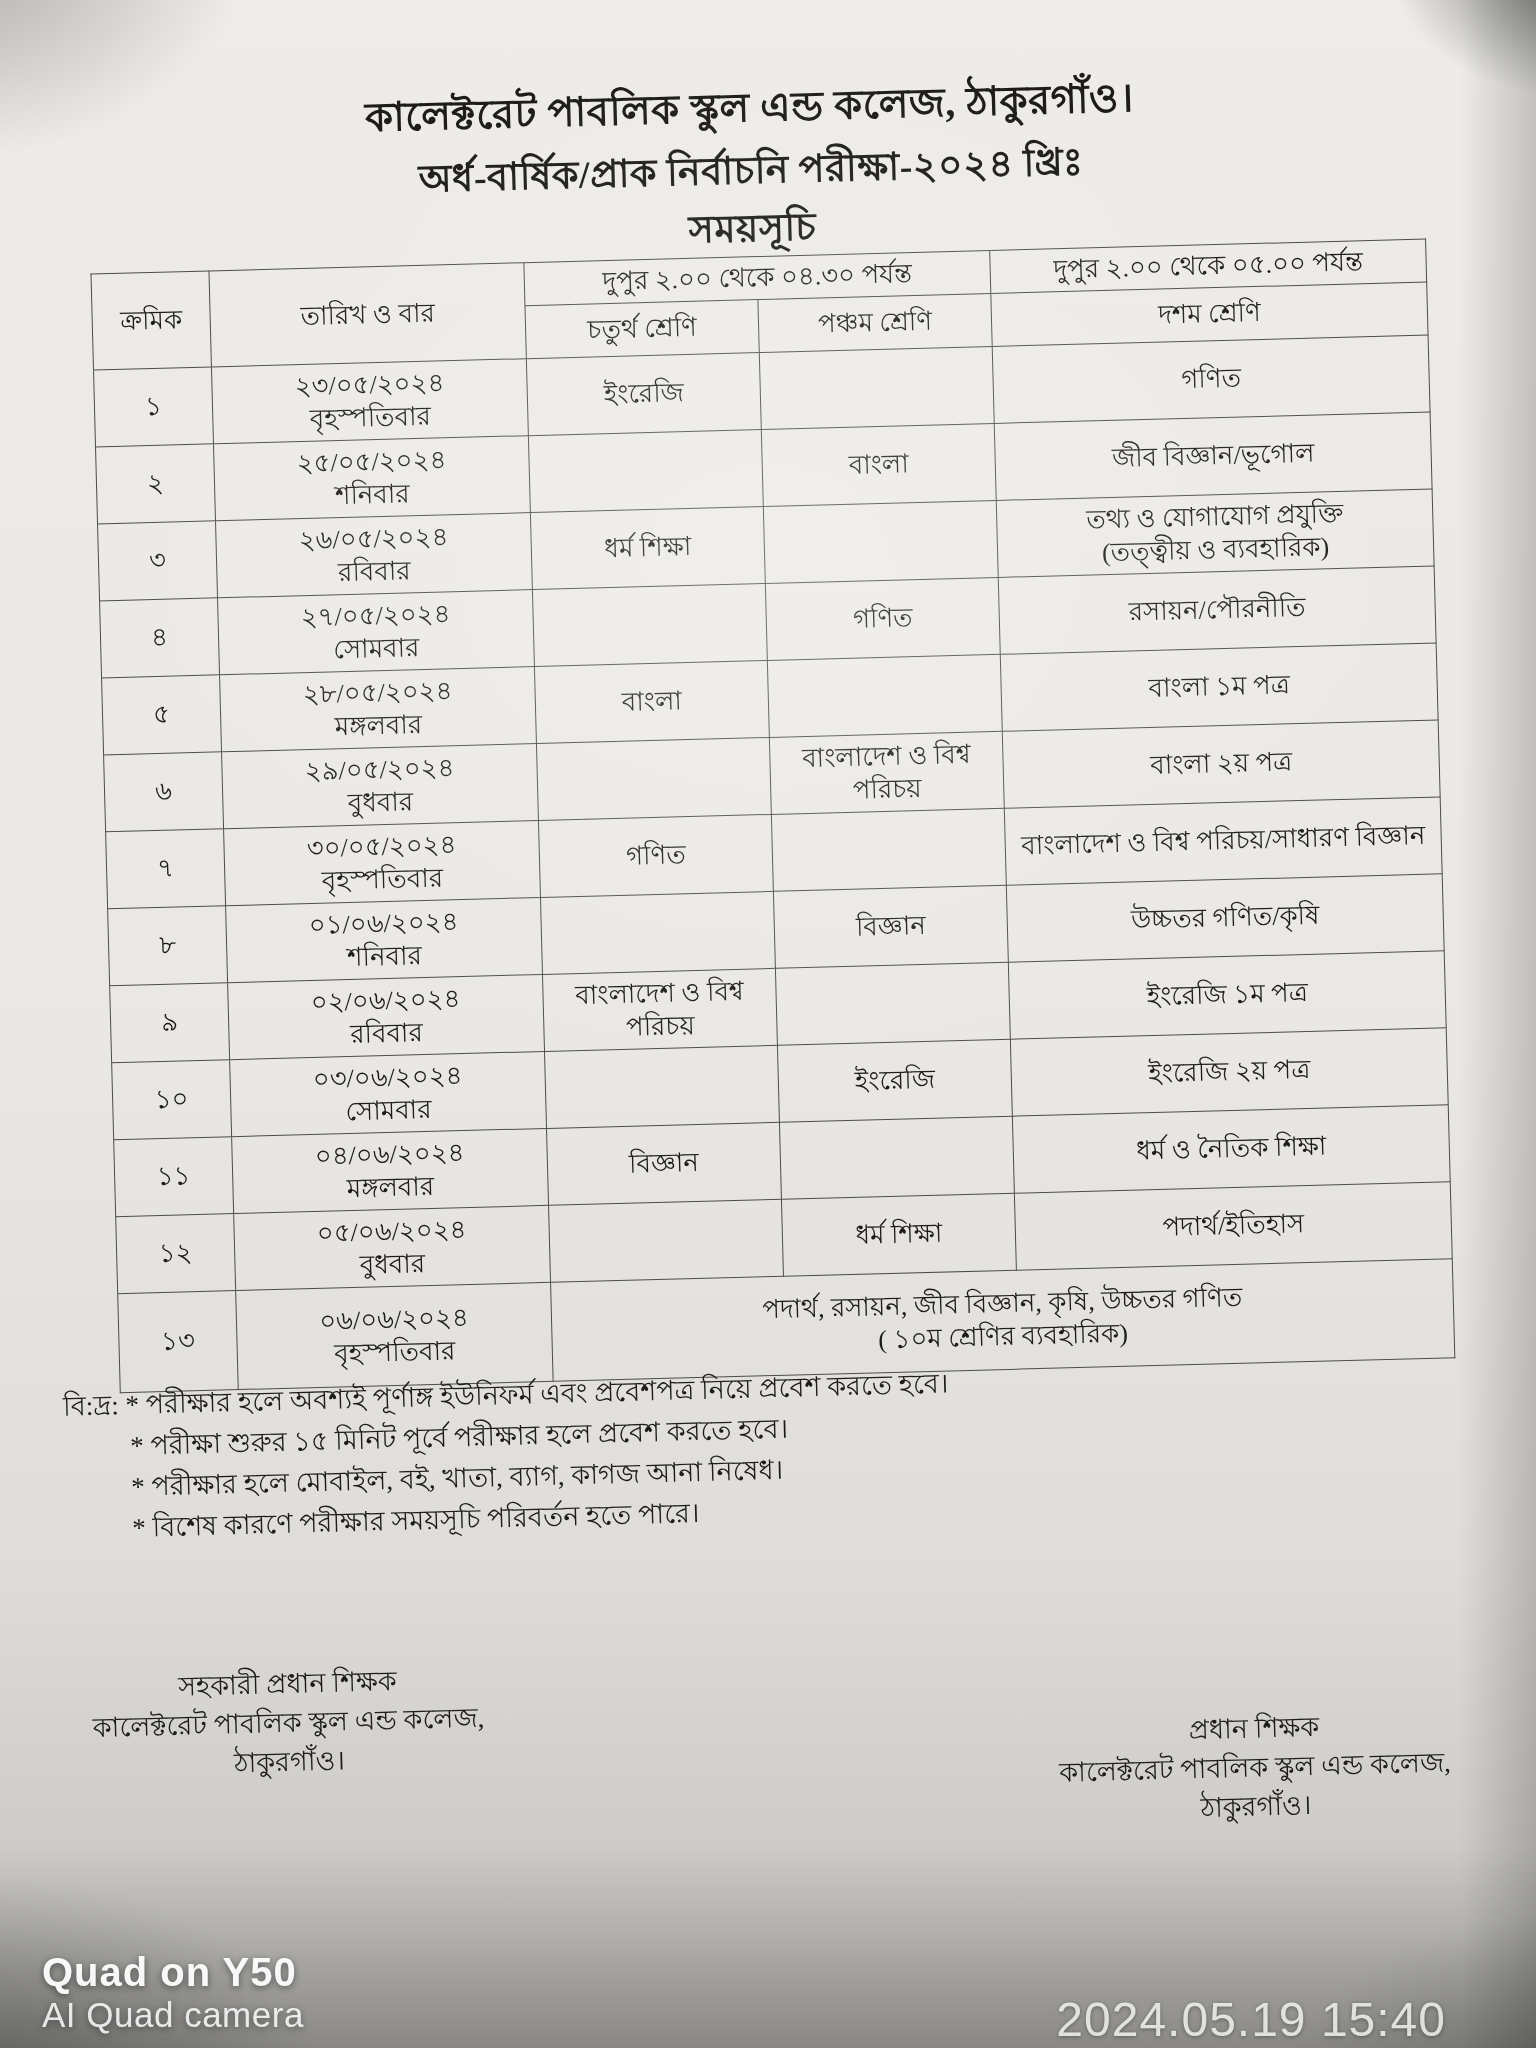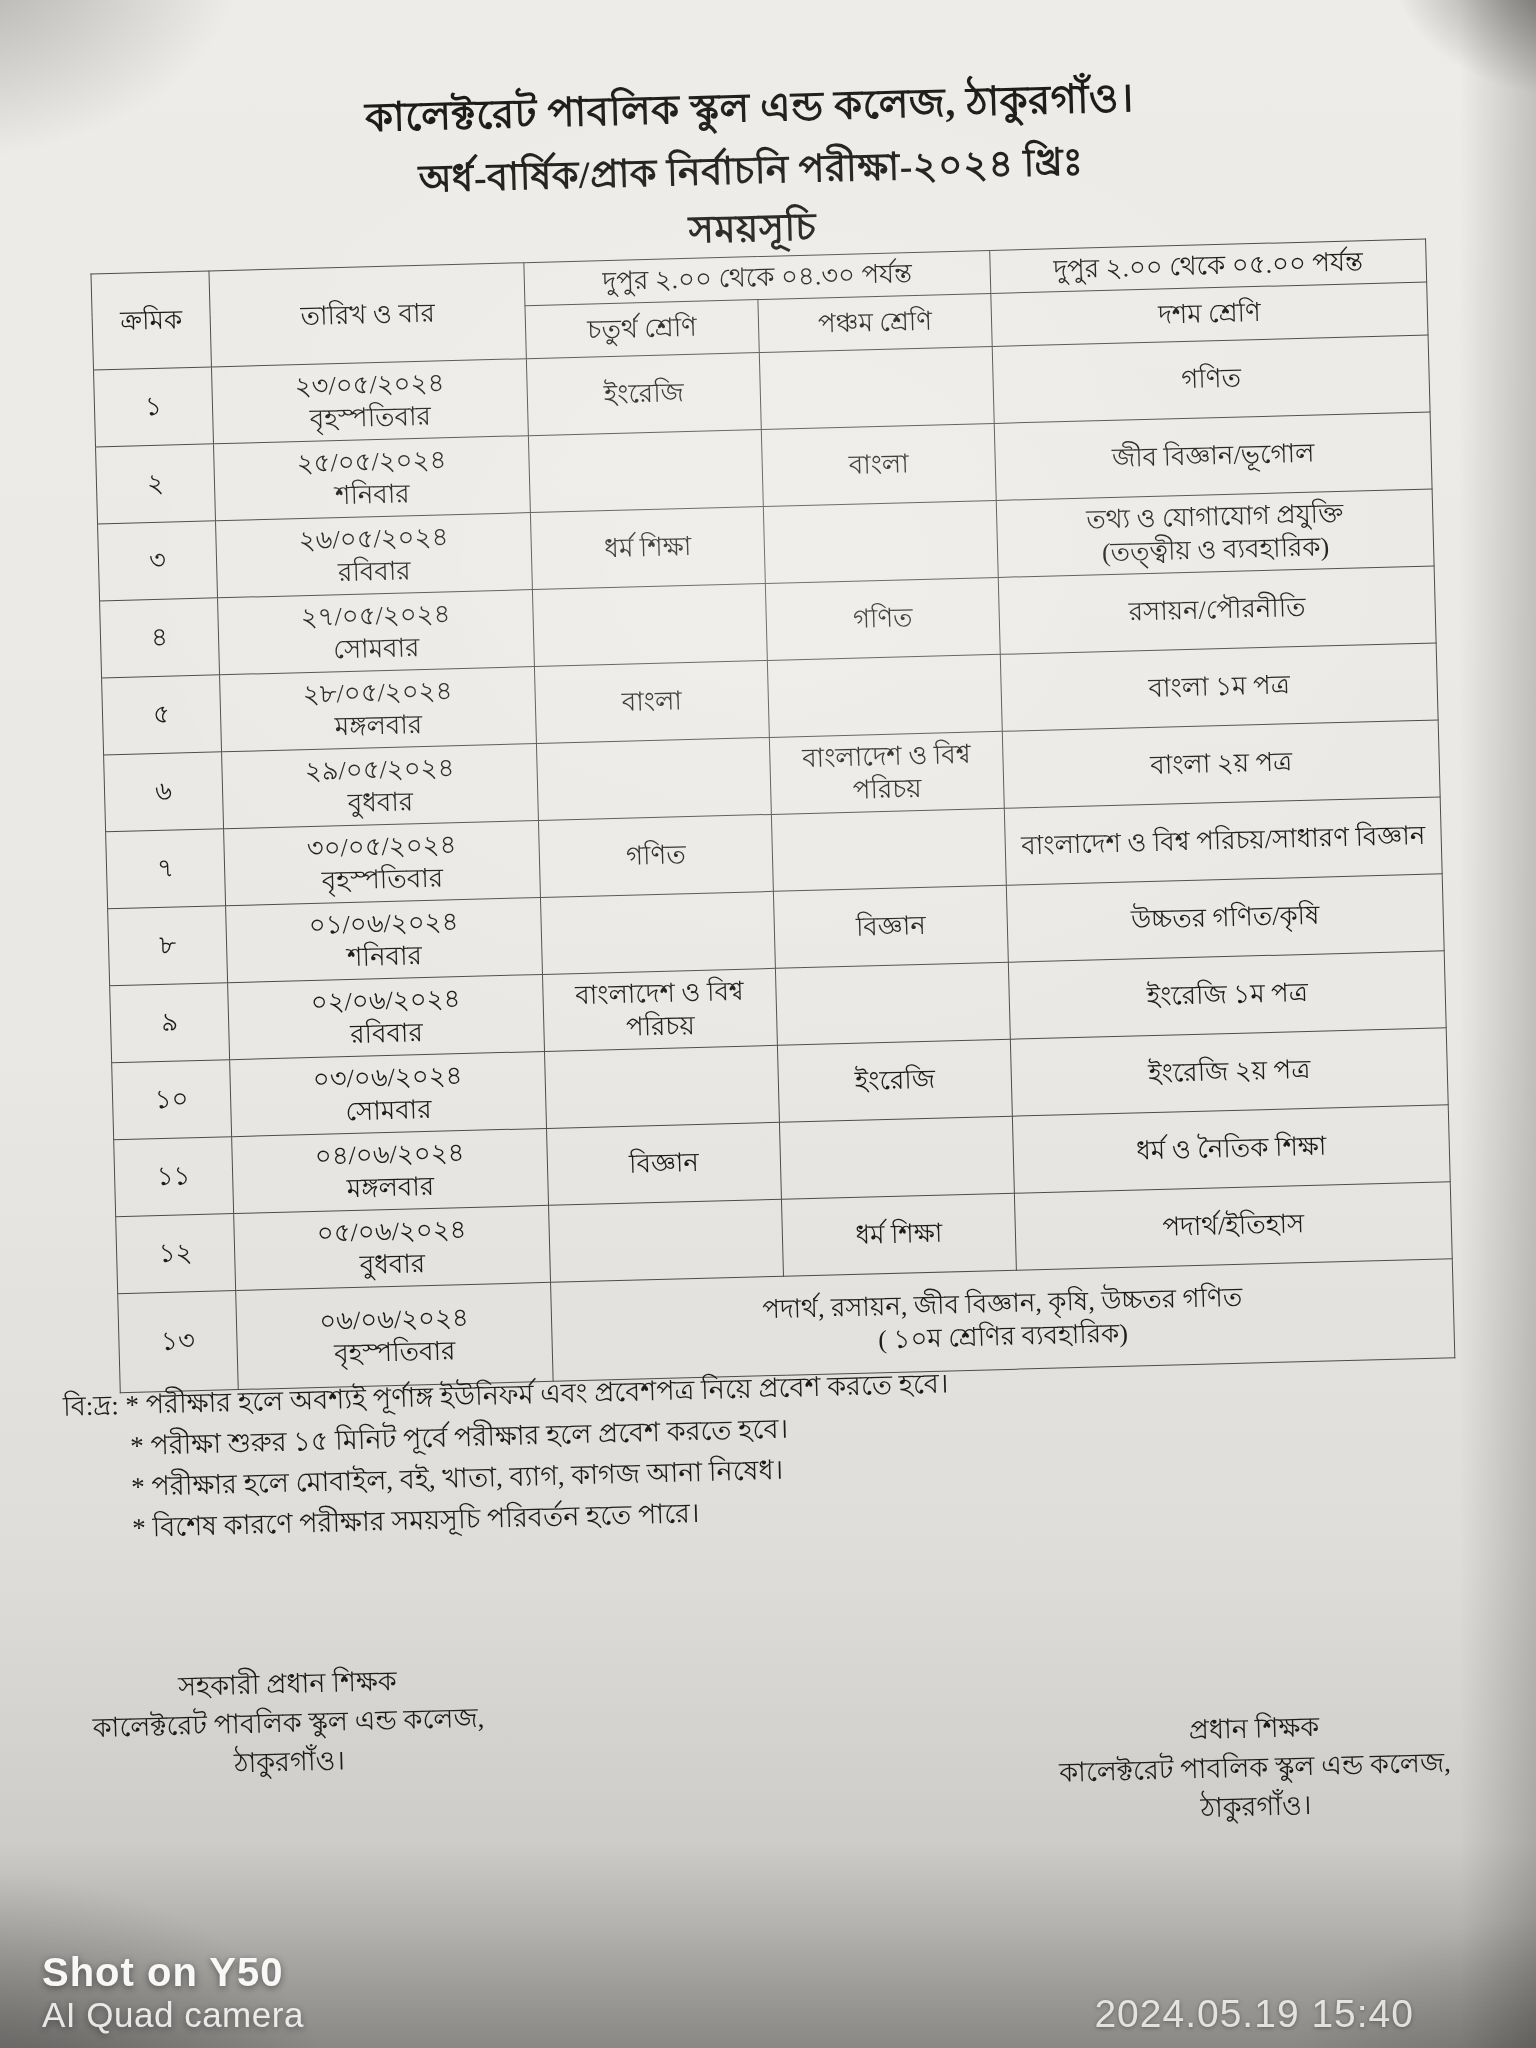--- a/index.html
+++ b/index.html
@@ -42,22 +42,22 @@
   .note-line{white-space:nowrap;}
   .note-line.indent{padding-left:66px;}
   .sig{position:absolute;text-align:center;font-size:27px;line-height:39px;}
   .sig-left{left:50px;top:1652px;width:430px;}
   .sig-right{left:1005px;top:1722px;width:450px;}
   .wm{position:absolute;left:42px;top:1950px;z-index:9;
       font-family:"Liberation Sans","DejaVu Sans",sans-serif;
       color:rgba(255,255,255,0.95);text-shadow:0 2px 7px rgba(0,0,0,0.45);}
   .wm-line1{font-size:40px;font-weight:bold;letter-spacing:1px;}
   .wm-line2{font-size:35px;opacity:0.88;letter-spacing:0.5px;}
-  .timestamp{position:absolute;right:122px;top:1992px;z-index:9;
-      font-family:"Liberation Sans","DejaVu Sans",sans-serif;font-size:39px;
+  .timestamp{position:absolute;right:90px;top:1992px;z-index:9;
+      font-family:"Liberation Sans","DejaVu Sans",sans-serif;font-size:48px;
       color:rgba(250,250,245,0.82);text-shadow:0 1px 4px rgba(0,0,0,0.35);letter-spacing:1px;}
 </style>
 </head>
 <body>
 
 <div class="photo">
   <div class="content">
 
     <div class="title title-1">কালেক্টরেট পাবলিক স্কুল এন্ড কলেজ, ঠাকুরগাঁও।</div>
     <div class="title title-2">অর্ধ-বার্ষিক/প্রাক নির্বাচনি পরীক্ষা-২০২৪ খ্রিঃ</div>
@@ -209,17 +209,17 @@
     <div class="sig sig-right">
       <div>প্রধান শিক্ষক</div>
       <div>কালেক্টরেট পাবলিক স্কুল এন্ড কলেজ,</div>
       <div>ঠাকুরগাঁও।</div>
     </div>
   </div>
 
   <div class="shade"></div>
 
   <div class="wm">
-    <div class="wm-line1">Shot on Y50</div>
+    <div class="wm-line1">Quad on Y50</div>
     <div class="wm-line2">AI Quad camera</div>
   </div>
   <div class="timestamp">2024.05.19 15:40</div>
 </div>
 
 </body></html>

